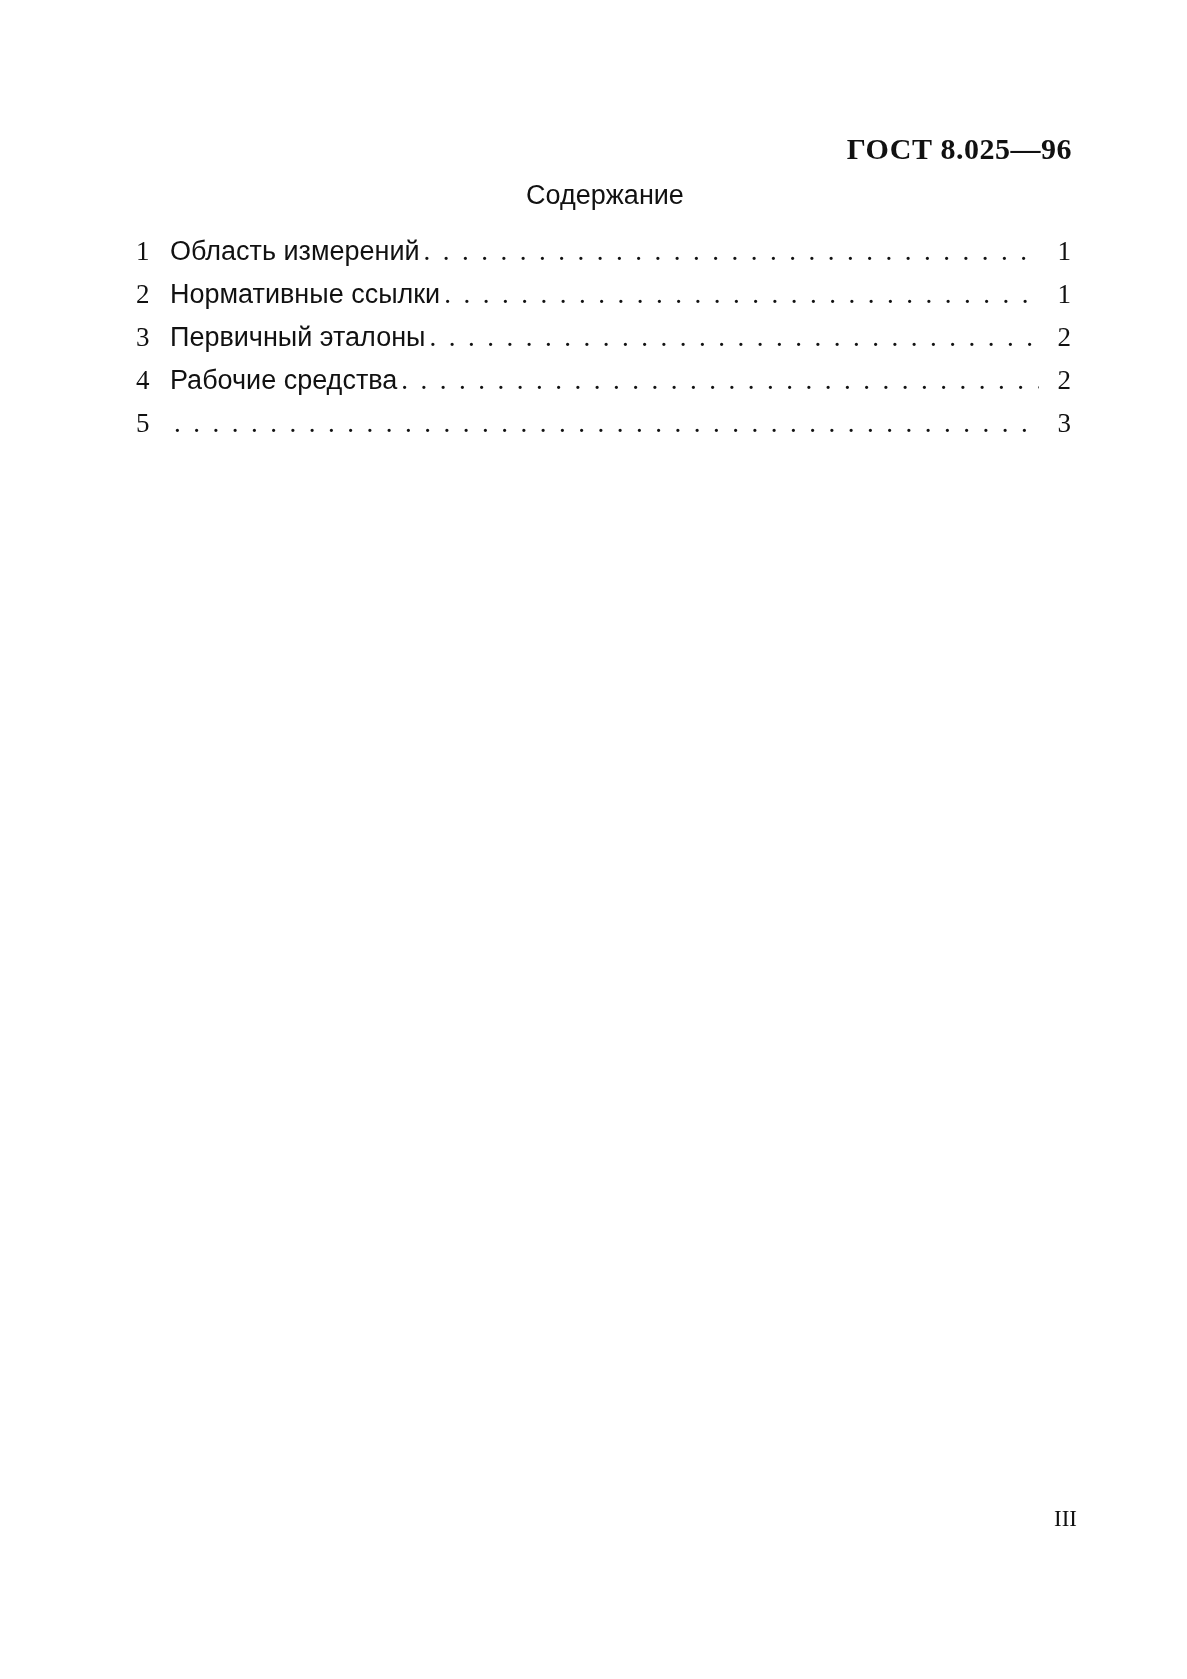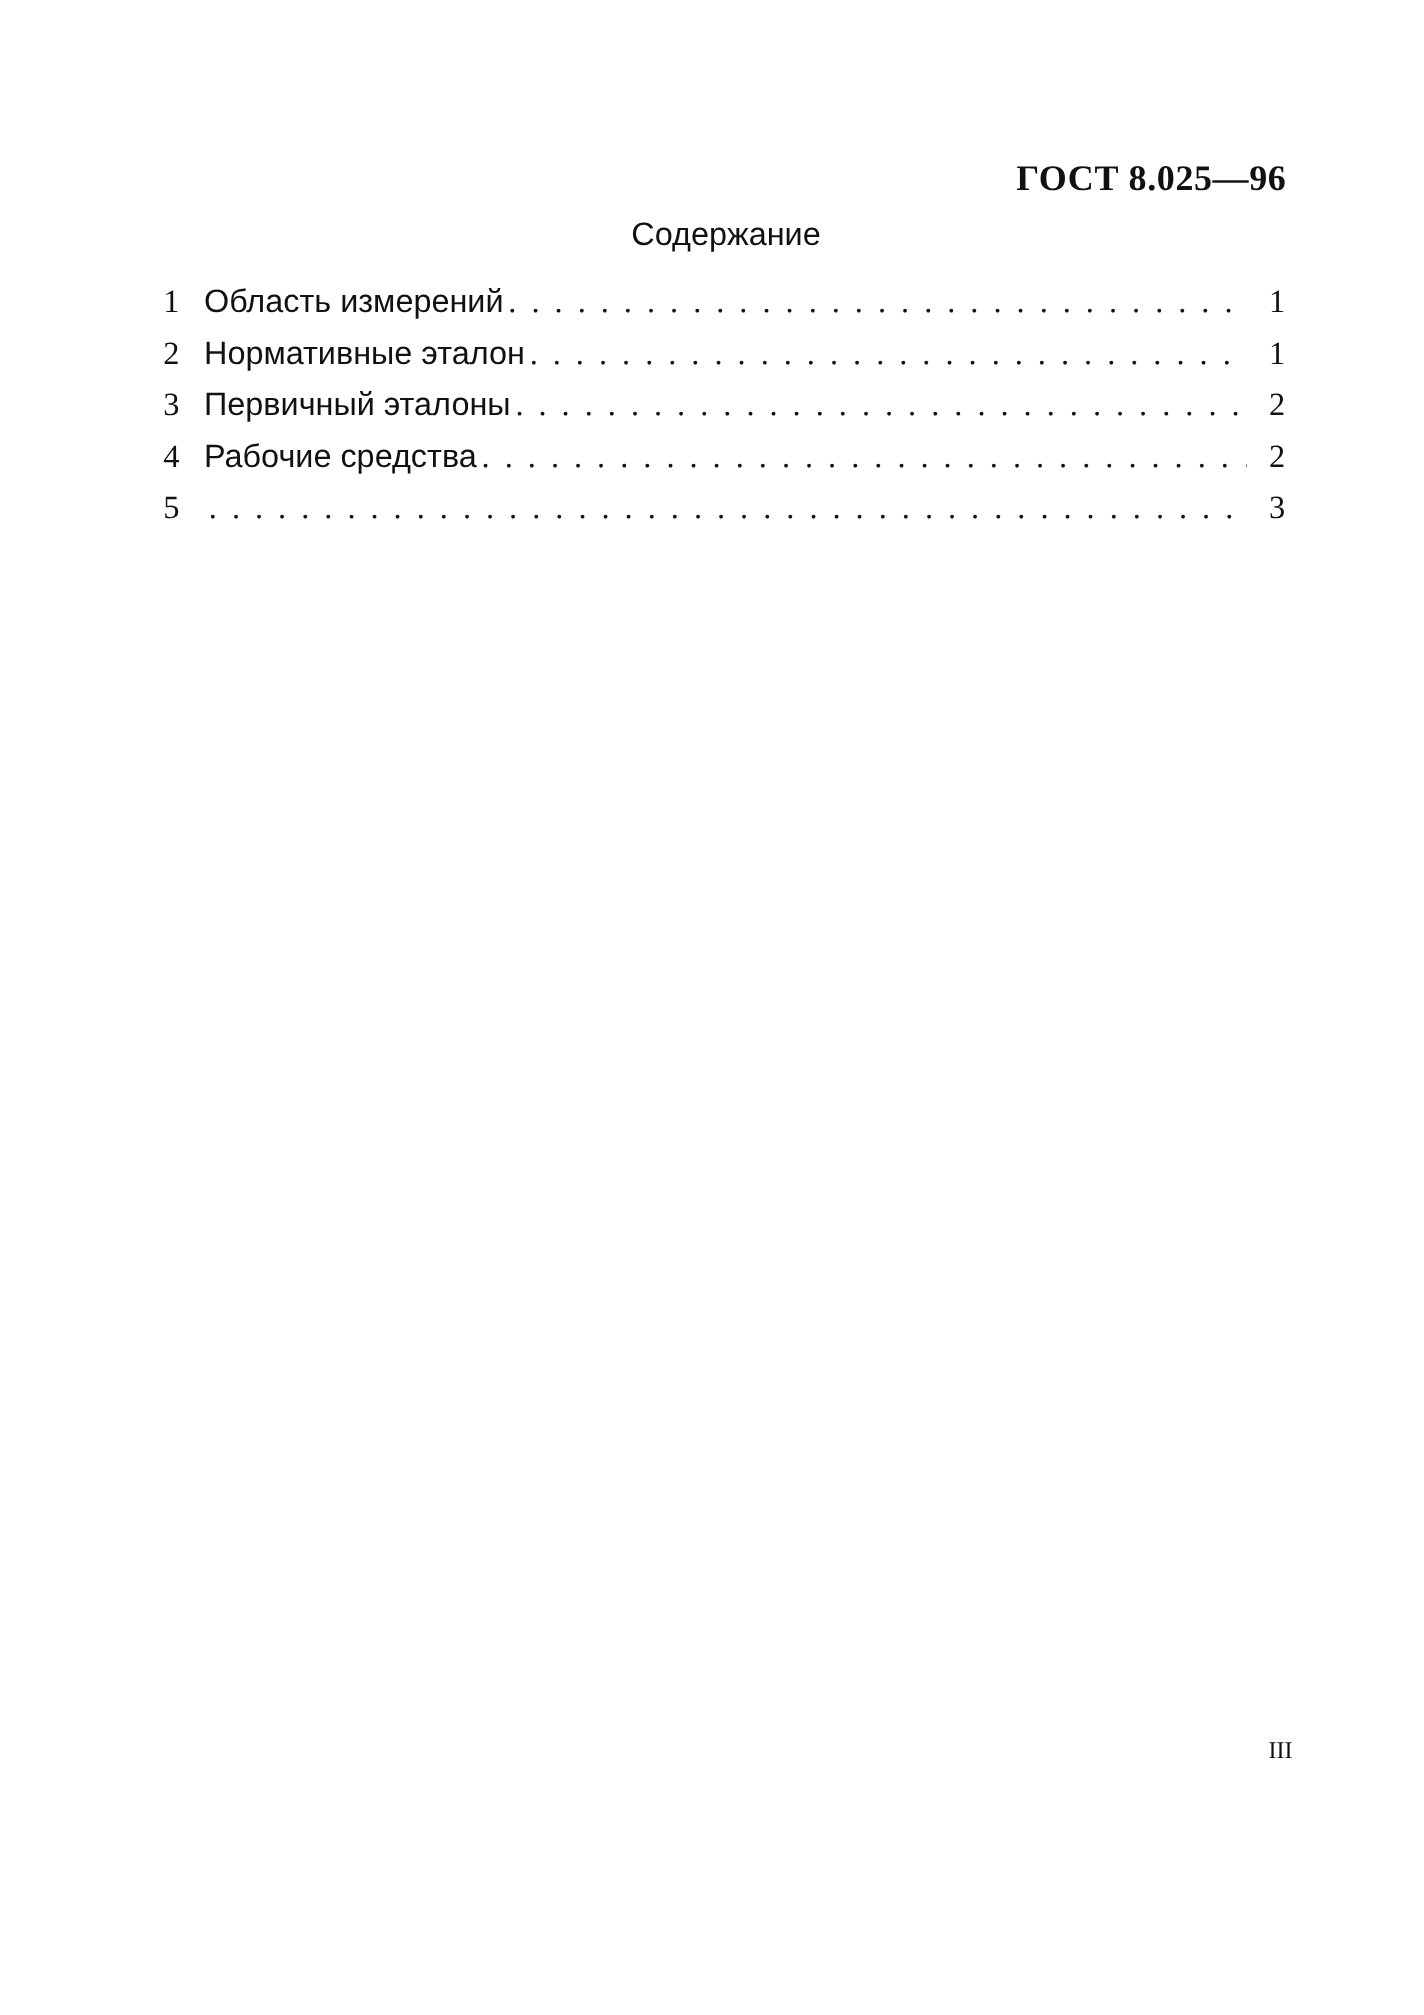--- a/index.html
+++ b/index.html
@@ -18,41 +18,41 @@
       font-family: "Liberation Sans", sans-serif; font-size: 27px;
     }
     .toc-num { width: 34px; font-family: "Liberation Serif", serif; }
     .toc-label { white-space: nowrap; }
     .toc-dots {
       flex: 1; overflow: hidden; white-space: nowrap; margin: 0 14px 0 4px;
       letter-spacing: 12.5px; font-family: "Liberation Serif", serif;
     }
     .toc-page { width: 18px; text-align: right; font-family: "Liberation Serif", serif; }
     .page-num {
-      position: absolute; top: 1448px; right: 110px;
-      font-family: "Liberation Serif", serif; font-size: 20px;
+      position: absolute; top: 1506px; right: 110px;
+      font-family: "Liberation Serif", serif; font-size: 23px;
     }
   </style>
 </head>
 <body>
 
 <div class="header-code">ГОСТ 8.025—96</div>
 
 <div class="toc-title">Содержание</div>
 
 <div class="toc">
   <div class="toc-row">
     <span class="toc-num">1</span>
     <span class="toc-label">Область измерений</span>
     <span class="toc-dots">................................................................................................</span>
     <span class="toc-page">1</span>
   </div>
   <div class="toc-row">
     <span class="toc-num">2</span>
-    <span class="toc-label">Нормативные эталон</span>
+    <span class="toc-label">Нормативные ссылки</span>
     <span class="toc-dots">................................................................................................</span>
     <span class="toc-page">1</span>
   </div>
   <div class="toc-row">
     <span class="toc-num">3</span>
     <span class="toc-label">Первичный эталоны</span>
     <span class="toc-dots">................................................................................................</span>
     <span class="toc-page">2</span>
   </div>
   <div class="toc-row">

